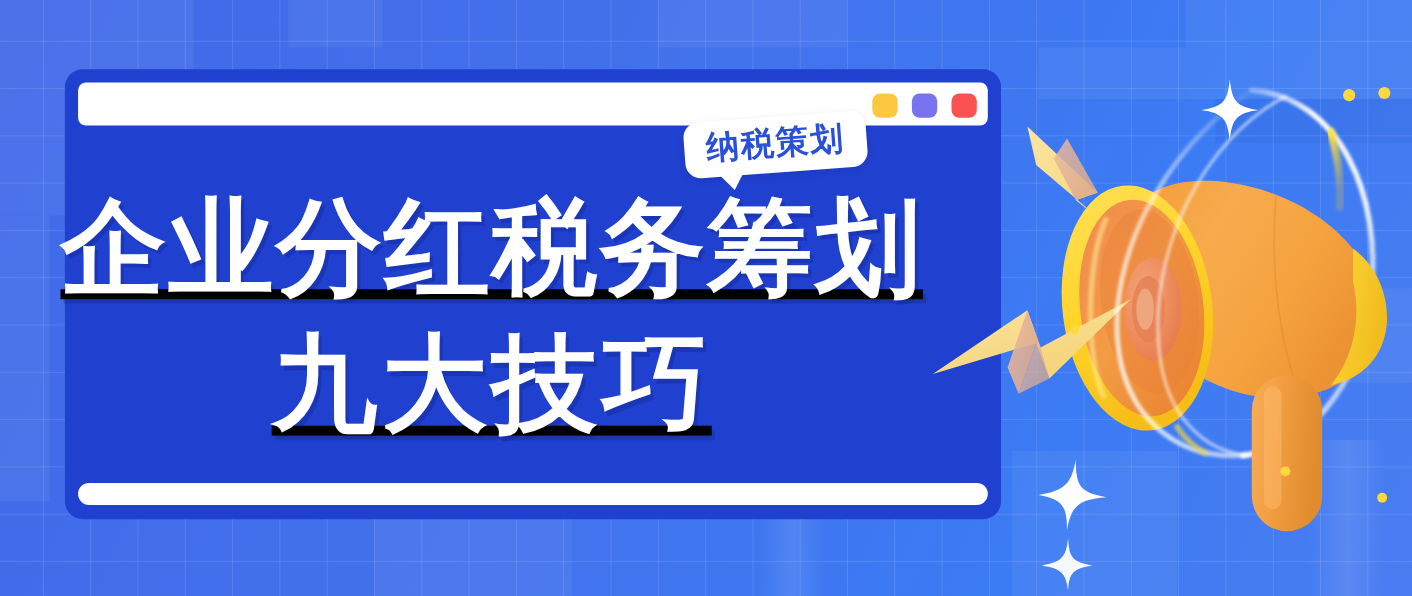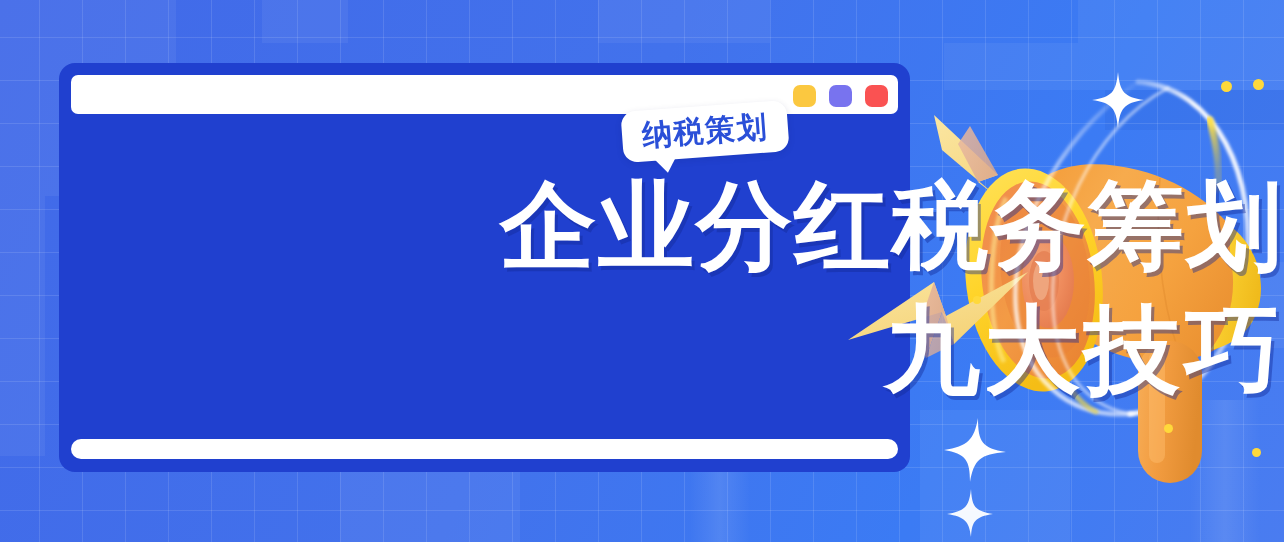--- a/index.html
+++ b/index.html
@@ -124,23 +124,24 @@
     border-left: 13px solid transparent;
     border-right: 9px solid transparent;
     border-top: 15px solid #ffffff;
   }
 
   
   .headline {
     position: absolute;
     left: 0; right: 0;
     top: 178px;
-    text-align: right;
+    text-align: center;
     z-index: 5;
     pointer-events: none;
+    text-decoration: underline;
   }
   .hl-line {
     color: #ffffff;
     font-weight: 800;
     line-height: 1;
     text-shadow: 3px 4px 0 rgba(18,40,150,0.42);
     font-family: "Liberation Sans", "DejaVu Sans", sans-serif;
   }
   .hl-line1 {
     font-size: 96px;

